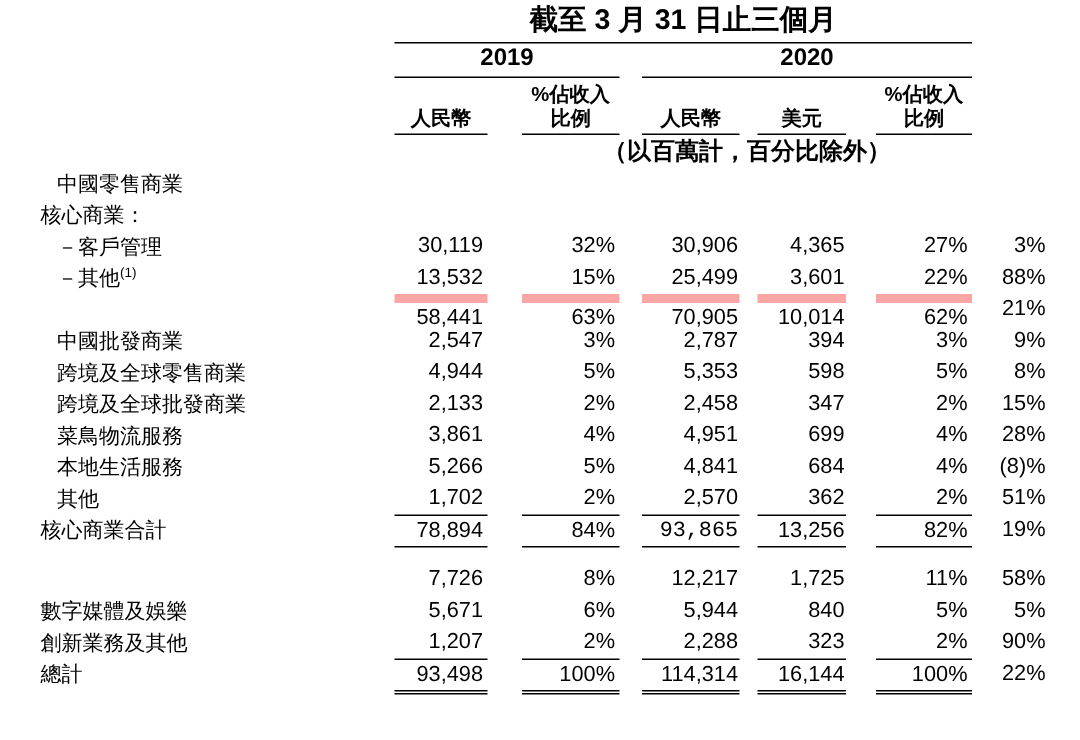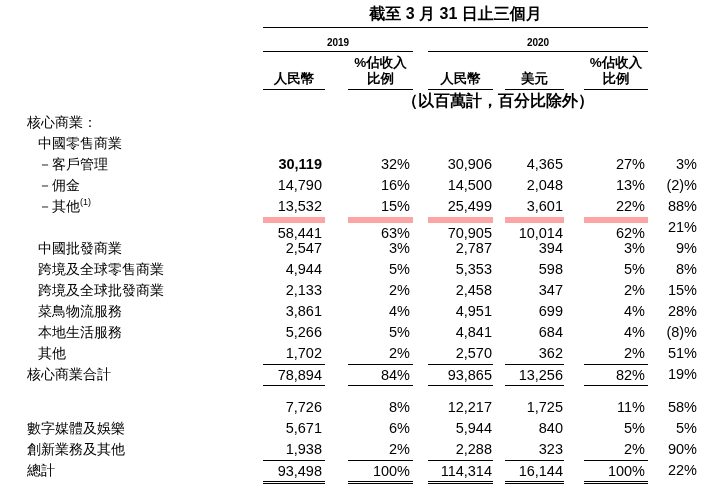--- a/index.html
+++ b/index.html
@@ -15,28 +15,28 @@
   .hrow, .brow {
     display: grid;
     grid-template-columns: 263px 62px 23px 65px 15px 65px 12px 59px 20px 64px 7px 65px;
   }
   
   .row-title  { height: 28px; }
   .row-title .hspan {
     grid-column: 2 / 11;
     border-bottom: 1px solid #000;
     display: flex; align-items: flex-end; justify-content: center;
-    font-weight: 700; font-size: 16px; padding-bottom: 2px;
+    font-weight: 700; font-size: 19px; padding-bottom: 2px;
     box-sizing: border-box;
   }
   .row-years { height: 24px; }
   .row-years .hspan {
     border-bottom: 1px solid #000;
     display: flex; align-items: flex-end; justify-content: center;
-    font-weight: 700; font-size: 10px; padding-bottom: 3px;
+    font-weight: 700; font-size: 16px; padding-bottom: 3px;
     box-sizing: border-box;
   }
   .row-colheads { height: 38px; }
   .row-colheads .hcell {
     border-bottom: 1px solid #000;
     display: flex; flex-direction: column; align-items: center; justify-content: flex-end;
     font-weight: 700; font-size: 13.5px; line-height: 16px;
     text-align: center; padding-bottom: 2px; box-sizing: border-box;
   }
   .row-note { height: 22px; }
@@ -107,42 +107,33 @@
       <span>比例</span>
     </div>
   </div>
 
   <div class="hrow row-note">
     <div class="hspan">（以百萬計，百分比除外）</div>
   </div>
 
   <div id="table-body">
       <div class="brow">
+        <div class="cell label indent-1"><span>中國零售商業</span></div>
+      </div>
+      <div class="brow">
         <div class="cell label indent-0"><span>核心商業：</span></div>
       </div>
       <div class="brow">
-        <div class="cell label indent-1"><span>中國零售商業</span></div>
-      </div>
-      <div class="brow">
         <div class="cell label indent-1"><span>－客戶管理</span></div>
-        <div class="cell num col-0" style="grid-column: 2; font-weight: bold;">30,119</div>
+        <div class="cell num col-0" style="grid-column: 2;">30,119</div>
         <div class="cell num col-1" style="grid-column: 4;">32%</div>
         <div class="cell num col-2" style="grid-column: 6;">30,906</div>
         <div class="cell num col-3" style="grid-column: 8;">4,365</div>
         <div class="cell num col-4" style="grid-column: 10;">27%</div>
         <div class="cell num col-5" style="grid-column: 12;">3%</div>
-      </div>
-      <div class="brow">
-        <div class="cell label indent-1"><span>－佣金</span></div>
-        <div class="cell num col-0" style="grid-column: 2;">14,790</div>
-        <div class="cell num col-1" style="grid-column: 4;">16%</div>
-        <div class="cell num col-2" style="grid-column: 6;">14,500</div>
-        <div class="cell num col-3" style="grid-column: 8;">2,048</div>
-        <div class="cell num col-4" style="grid-column: 10;">13%</div>
-        <div class="cell num col-5" style="grid-column: 12;">(2)%</div>
       </div>
       <div class="brow">
         <div class="cell label indent-1"><span>－其他</span><sup>(1)</sup></div>
         <div class="cell num col-0" style="grid-column: 2;">13,532</div>
         <div class="cell num col-1" style="grid-column: 4;">15%</div>
         <div class="cell num col-2" style="grid-column: 6;">25,499</div>
         <div class="cell num col-3" style="grid-column: 8;">3,601</div>
         <div class="cell num col-4" style="grid-column: 10;">22%</div>
         <div class="cell num col-5" style="grid-column: 12;">88%</div>
       </div>
@@ -206,21 +197,21 @@
         <div class="cell num col-1" style="grid-column: 4;">2%</div>
         <div class="cell num col-2" style="grid-column: 6;">2,570</div>
         <div class="cell num col-3" style="grid-column: 8;">362</div>
         <div class="cell num col-4" style="grid-column: 10;">2%</div>
         <div class="cell num col-5" style="grid-column: 12;">51%</div>
       </div>
       <div class="brow rule-above-below">
         <div class="cell label indent-0"><span>核心商業合計</span></div>
         <div class="cell num col-0" style="grid-column: 2;">78,894</div>
         <div class="cell num col-1" style="grid-column: 4;">84%</div>
-        <div class="cell num col-2" style="grid-column: 6;">93,865</div>
+        <div class="cell num col-2" style="grid-column: 6; font-family: Liberation Mono, monospace;">93,865</div>
         <div class="cell num col-3" style="grid-column: 8;">13,256</div>
         <div class="cell num col-4" style="grid-column: 10;">82%</div>
         <div class="cell num col-5" style="grid-column: 12;">19%</div>
       </div>
       <div class="brow spacer"></div>
       <div class="brow">
         <div class="cell num col-0" style="grid-column: 2;">7,726</div>
         <div class="cell num col-1" style="grid-column: 4;">8%</div>
         <div class="cell num col-2" style="grid-column: 6;">12,217</div>
         <div class="cell num col-3" style="grid-column: 8;">1,725</div>
@@ -231,21 +222,21 @@
         <div class="cell label indent-0"><span>數字媒體及娛樂</span></div>
         <div class="cell num col-0" style="grid-column: 2;">5,671</div>
         <div class="cell num col-1" style="grid-column: 4;">6%</div>
         <div class="cell num col-2" style="grid-column: 6;">5,944</div>
         <div class="cell num col-3" style="grid-column: 8;">840</div>
         <div class="cell num col-4" style="grid-column: 10;">5%</div>
         <div class="cell num col-5" style="grid-column: 12;">5%</div>
       </div>
       <div class="brow">
         <div class="cell label indent-0"><span>創新業務及其他</span></div>
-        <div class="cell num col-0" style="grid-column: 2;">1,938</div>
+        <div class="cell num col-0" style="grid-column: 2;">1,207</div>
         <div class="cell num col-1" style="grid-column: 4;">2%</div>
         <div class="cell num col-2" style="grid-column: 6;">2,288</div>
         <div class="cell num col-3" style="grid-column: 8;">323</div>
         <div class="cell num col-4" style="grid-column: 10;">2%</div>
         <div class="cell num col-5" style="grid-column: 12;">90%</div>
       </div>
       <div class="brow rule-above-double">
         <div class="cell label indent-0"><span>總計</span></div>
         <div class="cell num col-0" style="grid-column: 2;">93,498</div>
         <div class="cell num col-1" style="grid-column: 4;">100%</div>

